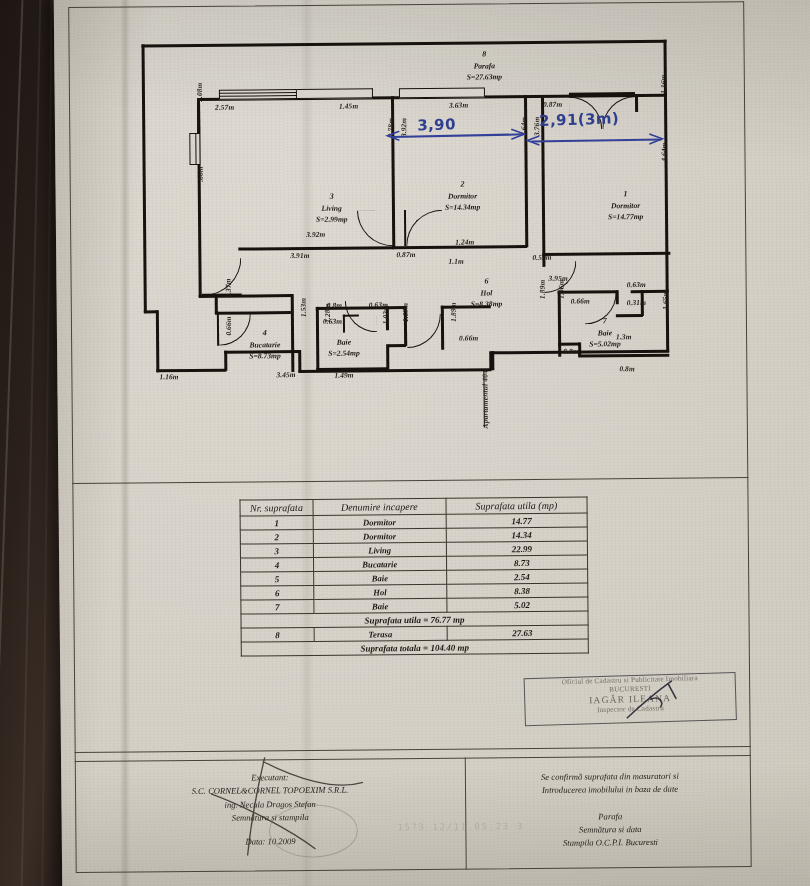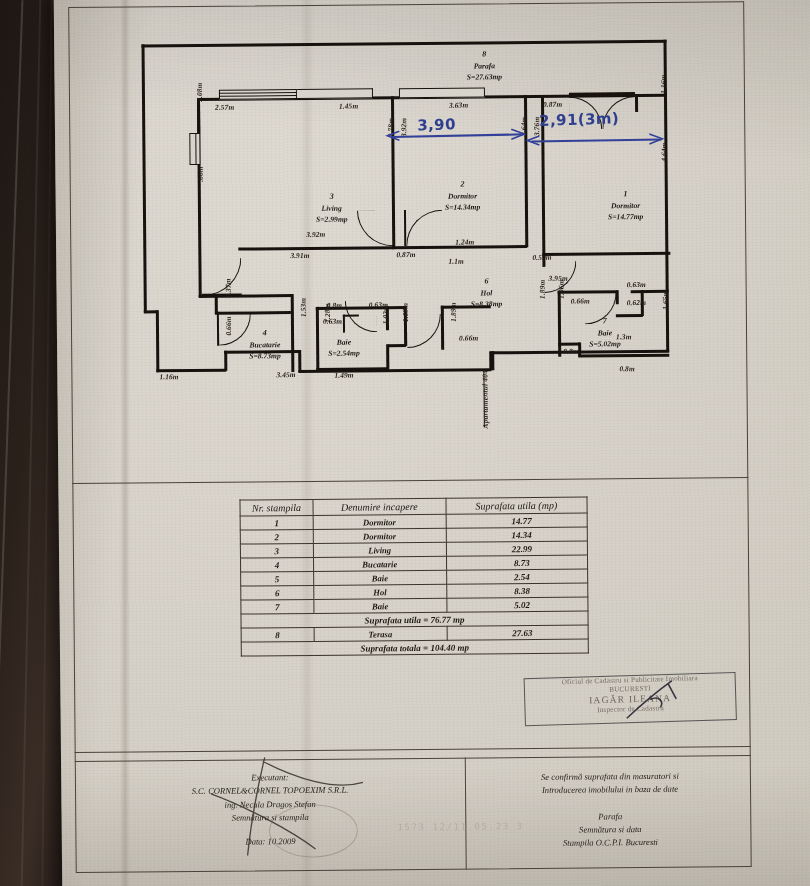--- a/index.html
+++ b/index.html
@@ -309,21 +309,21 @@
       <div>Baie</div>
       <div>S=5.02mp</div>
     </div>
     <div class="arc" style="left:514px;top:290px;width:32px;height:32px;border-color:#17120e;border-left:none;border-top:none;border-radius:0 0 32px 0;"></div>
     <div class="dim" style="left:500px;top:294px;">0.66m</div>
     <div class="dim" style="left:545px;top:330px;">1.3m</div>
     <div class="dim" style="left:492px;top:344px;">0.8m</div>
     <div class="dim v" style="left:486px;top:296px;">1.96m</div>
     <div class="dim v" style="left:467px;top:296px;">1.89m</div>
     <div class="dim" style="left:556px;top:278px;">0.63m</div>
-    <div class="dim" style="left:556px;top:296px;">0.62m</div>
+    <div class="dim" style="left:556px;top:296px;">0.31m</div>
     <div class="dim v" style="left:590px;top:308px;">1.65m</div>
     <div class="dim" style="left:548px;top:362px;">0.8m</div>
 
     <div class="w" style="left:420px;top:348px;width:2.6px;height:19px;"></div>
     <div class="w" style="left:412px;top:366px;width:1.4px;height:58px;"></div>
     <div class="vert-ap" style="left:409px;top:425px;">Apartamentul 404</div>
 
     <div class="hw" style="left:348px;top:112px;">3,90</div>
     <div class="hwline" style="left:322px;top:131px;width:132px;transform:rotate(-0.6deg);"></div>
     <svg style="position:absolute;left:316px;top:124px;" width="16" height="16">
@@ -339,21 +339,21 @@
       <path d="M14 3 L2 7.5 L14 12" fill="none" stroke="#33409a" stroke-width="1.6"></path>
     </svg>
     <svg style="position:absolute;left:578px;top:130px;" width="18" height="16">
       <path d="M2 2 L15 7 L2 12" fill="none" stroke="#33409a" stroke-width="1.6"></path>
     </svg>
   </div>
 
   <table id="tbl">
     <tbody>
         <tr>
-      <th style="width:68px">Nr. stampila</th>
+      <th style="width:68px">Nr. suprafata</th>
       <th style="width:124px">Denumire incapere</th>
       <th style="width:132px">Suprafata utila (mp)</th>
     </tr>
     <tr>
       <td class="n">1</td>
       <td class="c">Dormitor</td>
       <td class="v">14.77</td>
     </tr>
     <tr>
       <td class="n">2</td>

